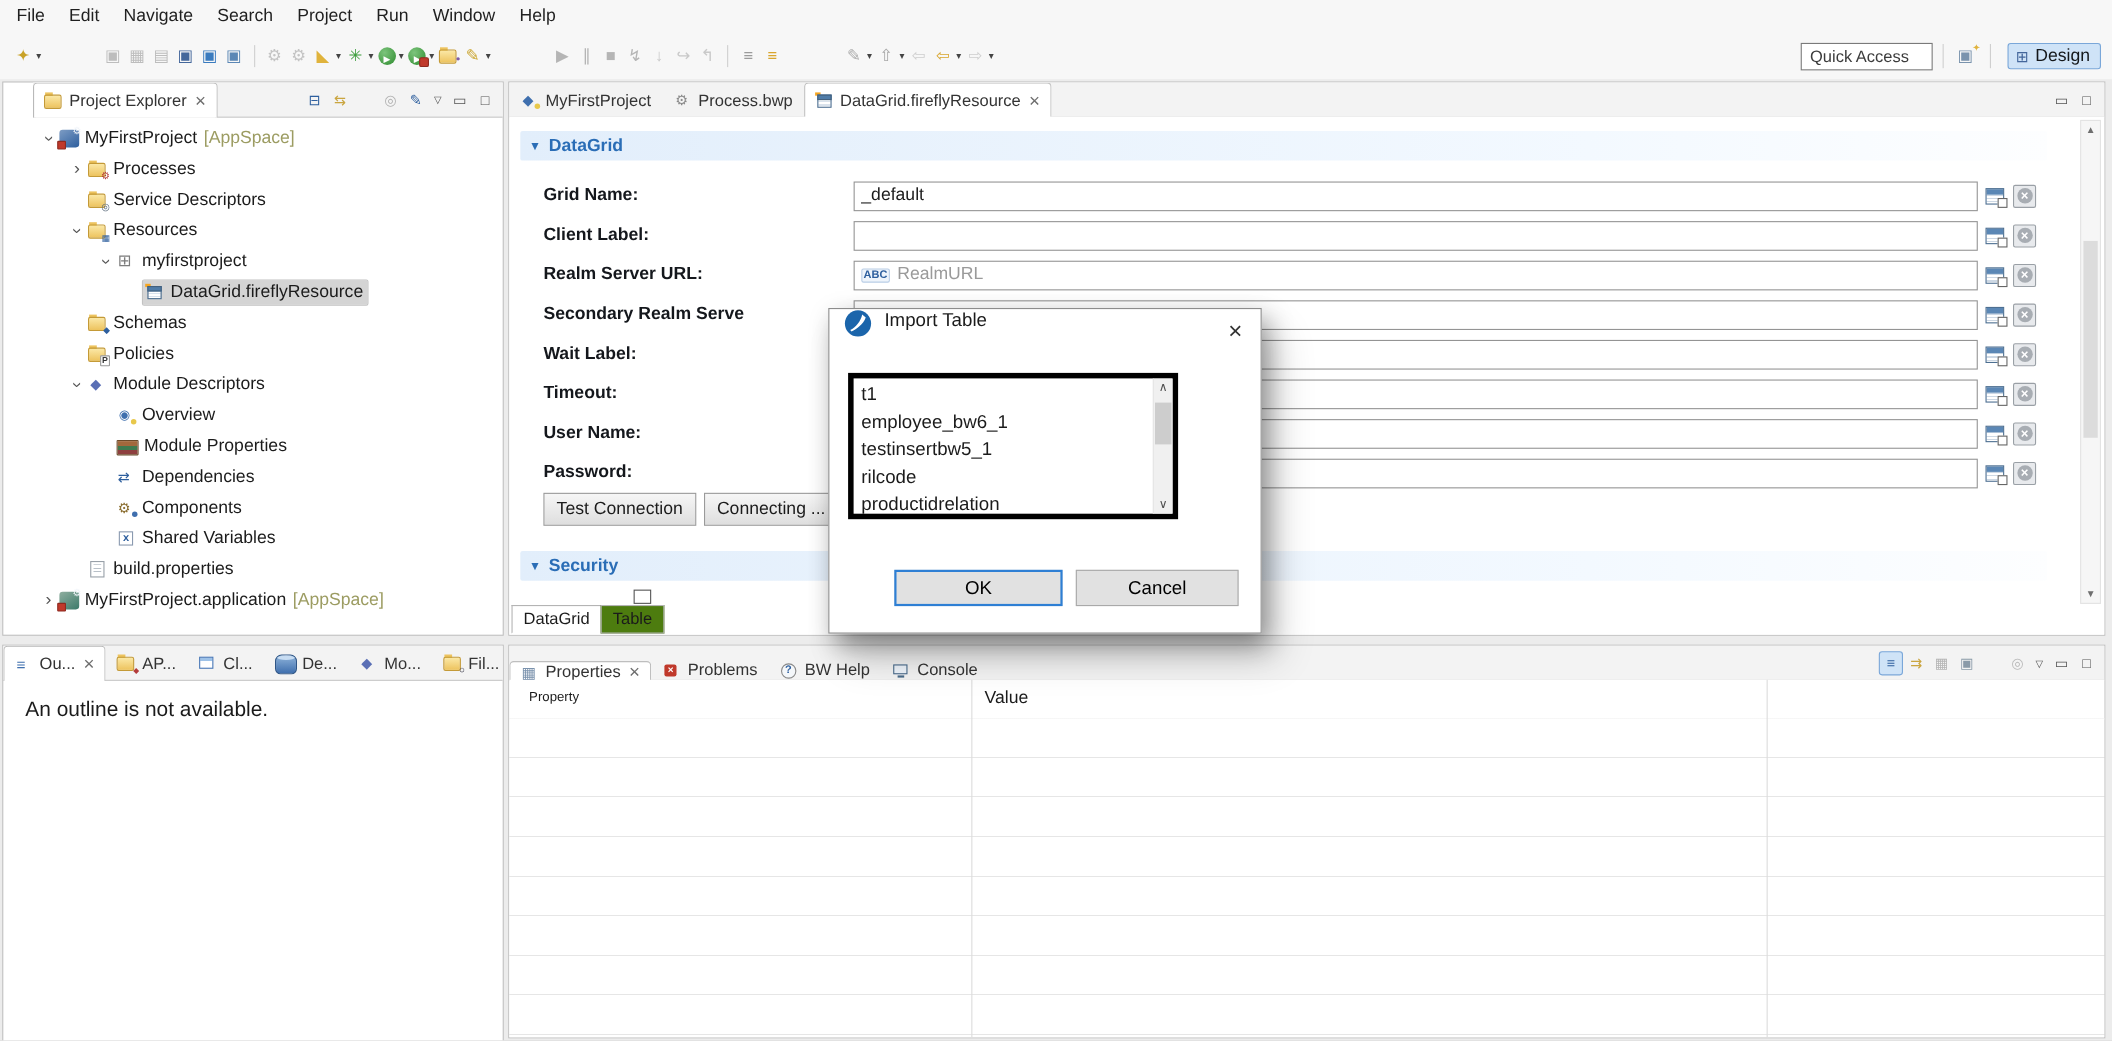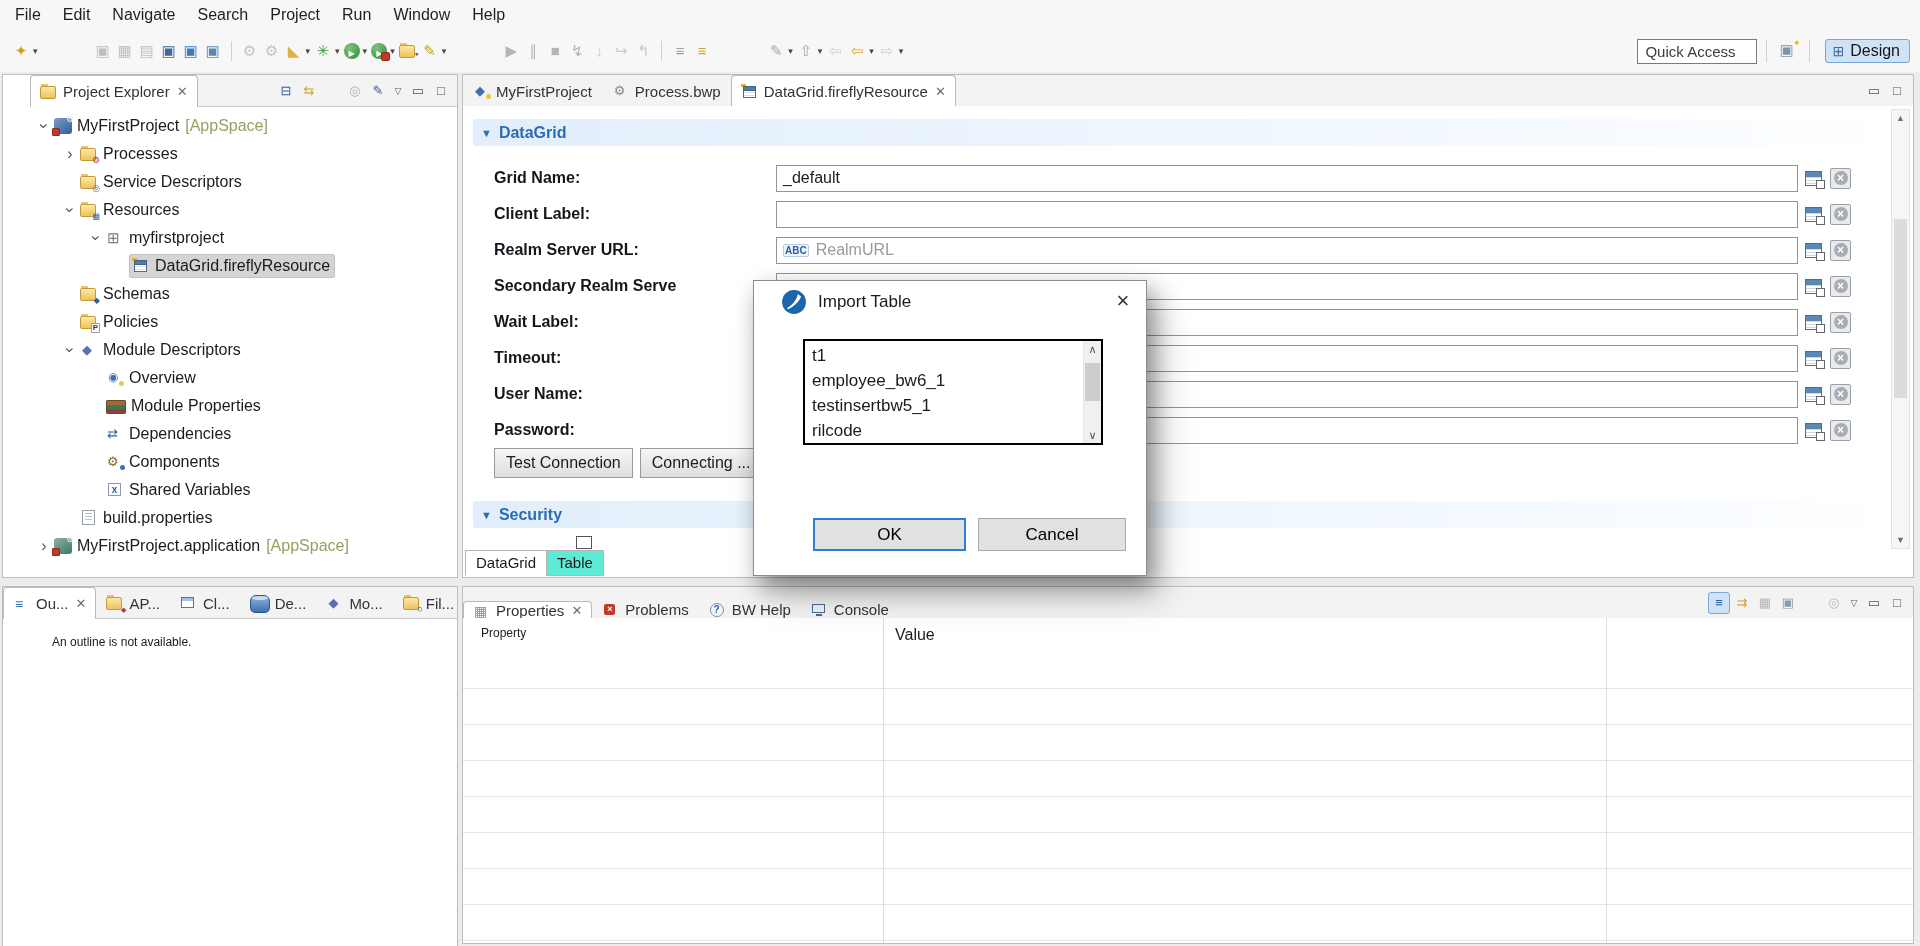--- a/index.html
+++ b/index.html
@@ -117,42 +117,42 @@
   .fvalue.ghost{color:#9a9a9a;}
   .abc-badge{color:#2e5f9e;font-weight:bold;font-size:10px;letter-spacing:0;margin-right:7px;border:1px solid #b9cde6;border-radius:2px;padding:0 1px;background:#eef4fb;}
   .pick{width:17px;height:15px;position:relative;margin-left:7px;flex:none;border:1px solid #4d6f91;box-sizing:border-box;background:linear-gradient(#5b87b5,#5b87b5) 0 0/100% 5px no-repeat,repeating-linear-gradient(#fff 0 2px,#cdd8e4 2px 3px);}
   .pick::after{content:"";position:absolute;right:-4px;bottom:-4px;width:7px;height:7px;background:#fff;border:1px solid #666;}
   .reset{width:19px;height:19px;border:1px solid #9aa0a6;background:#e8eaed;border-radius:2px;display:flex;align-items:center;justify-content:center;margin-left:8px;flex:none;}
   .reset::before{content:"×";display:block;width:14px;height:14px;line-height:14px;text-align:center;border-radius:50%;background:#a8adb3;color:#fff;font-weight:bold;font-size:12px;}
   .btnrow{position:absolute;left:31px;top:342px;display:flex;}
   .ebtn{height:30px;padding:0 11px;margin-right:7px;border:1px solid #9a9a9a;background:linear-gradient(#f6f6f6,#dedede);font-family:"Liberation Sans",sans-serif;font-size:16px;color:#1b1b1b;}
   .sec-checkbox{position:absolute;left:113px;top:430px;width:14px;height:11px;border:1px solid #555;background:#fff;}
   .etabs{position:absolute;left:2px;bottom:1px;display:flex;}
-  .etab{padding:3px 10px 4px;font-size:15px;border:1px solid #b4b4b4;background:#5eead4;margin-right:-1px;}
+  .etab{padding:3px 10px 4px;font-size:15px;border:1px solid #b4b4b4;background:#4d7c0f;margin-right:-1px;}
   .etab.active{background:#fff;border-bottom-color:#fff;}
   .vscroll{position:absolute;right:3px;top:3px;width:19px;height:440px;background:#f6f6f6;border:1px solid #e3e3e3;box-sizing:border-box;}
   .vscroll .arr{position:absolute;left:0;right:0;height:16px;text-align:center;font-size:9px;color:#6f6f6f;line-height:16px;}
   .vscroll .arr.up{top:0;} .vscroll .arr.down{bottom:0;}
   .vscroll .thumb{position:absolute;left:2px;right:2px;top:109px;height:179px;background:#dcdcdc;}
   
-  .ol-msg{padding:16px 20px;font-size:12px;color:#1b1b1b;margin-left:29px;}
+  .ol-msg{padding:16px 20px;font-size:19px;color:#1b1b1b;}
   
   .phead{position:absolute;left:0;top:31px;right:0;height:35px;border-bottom:1px solid #d8d8d8;background:#fff;}
   .phead .c1{position:absolute;left:18px;top:8px;font-size:12px;}
   .phead .c2{position:absolute;left:432px;top:8px;font-size:16px;}
   .pgrid{position:absolute;left:0;top:66px;right:0;bottom:0;background:repeating-linear-gradient(to bottom,#fff 0 35px,#e6e6e6 35px 36px);}
   .vline{position:absolute;top:31px;bottom:0;width:1px;background:#dcdcdc;}
   .vline.v1{left:420px;} .vline.v2{left:1143px;}
   
   .dialog{position:absolute;left:753px;top:280px;width:394px;height:296px;background:#fff;border:1px solid #8c8c8c;box-sizing:border-box;box-shadow:6px 10px 22px rgba(0,0,0,.38),16px 22px 34px rgba(0,0,0,.16);z-index:50;}
-  .dtitle{height:42px;display:flex;align-items:center;padding-left:13px;margin-left:14px;}
+  .dtitle{height:42px;display:flex;align-items:flex-start;padding-left:13px;}
   .dlogo{width:26px;height:26px;flex:none;}
   .dtext{margin-left:11px;font-size:17px;color:#1b1b1b;}
   .dclose{position:absolute;right:0;top:0;width:46px;height:40px;display:flex;align-items:center;justify-content:center;font-size:22px;color:#333;}
-  .dlist{position:absolute;left:17px;top:58px;width:300px;height:106px;border:2px solid #000000;background:#fff;overflow:hidden;box-sizing:border-box;margin-left:32px;}
+  .dlist{position:absolute;left:17px;top:58px;width:300px;height:133px;border:5px solid #000000;background:#fff;overflow:hidden;box-sizing:border-box;}
   .ditems{position:absolute;left:0;top:2px;right:17px;font-size:17px;}
   .ditem{height:25px;line-height:25px;padding-left:7px;white-space:nowrap;}
   .dscroll{position:absolute;right:0;top:0;bottom:0;width:17px;background:#f0f0f0;border-left:1px solid #e5e5e5;}
   .dscroll .arr{position:absolute;left:0;right:0;height:16px;text-align:center;font-size:11px;color:#505050;line-height:16px;}
   .dscroll .arr.up{top:0;} .dscroll .arr.down{bottom:0;}
   .dscroll .thumb{position:absolute;left:1px;right:1px;top:22px;height:38px;background:#cdcdcd;}
   .dok{position:absolute;left:59px;top:237px;width:153px;height:33px;background:#e1e1e1;border:2px solid #2e7fd4;font-family:"Liberation Sans",sans-serif;font-size:17px;display:flex;align-items:center;justify-content:center;box-sizing:border-box;}
   .dcancel{position:absolute;left:224px;top:237px;width:148px;height:33px;background:#e1e1e1;border:1px solid #a9a9a9;font-family:"Liberation Sans",sans-serif;font-size:17px;display:flex;align-items:center;justify-content:center;box-sizing:border-box;}
 </style>
 </head>

